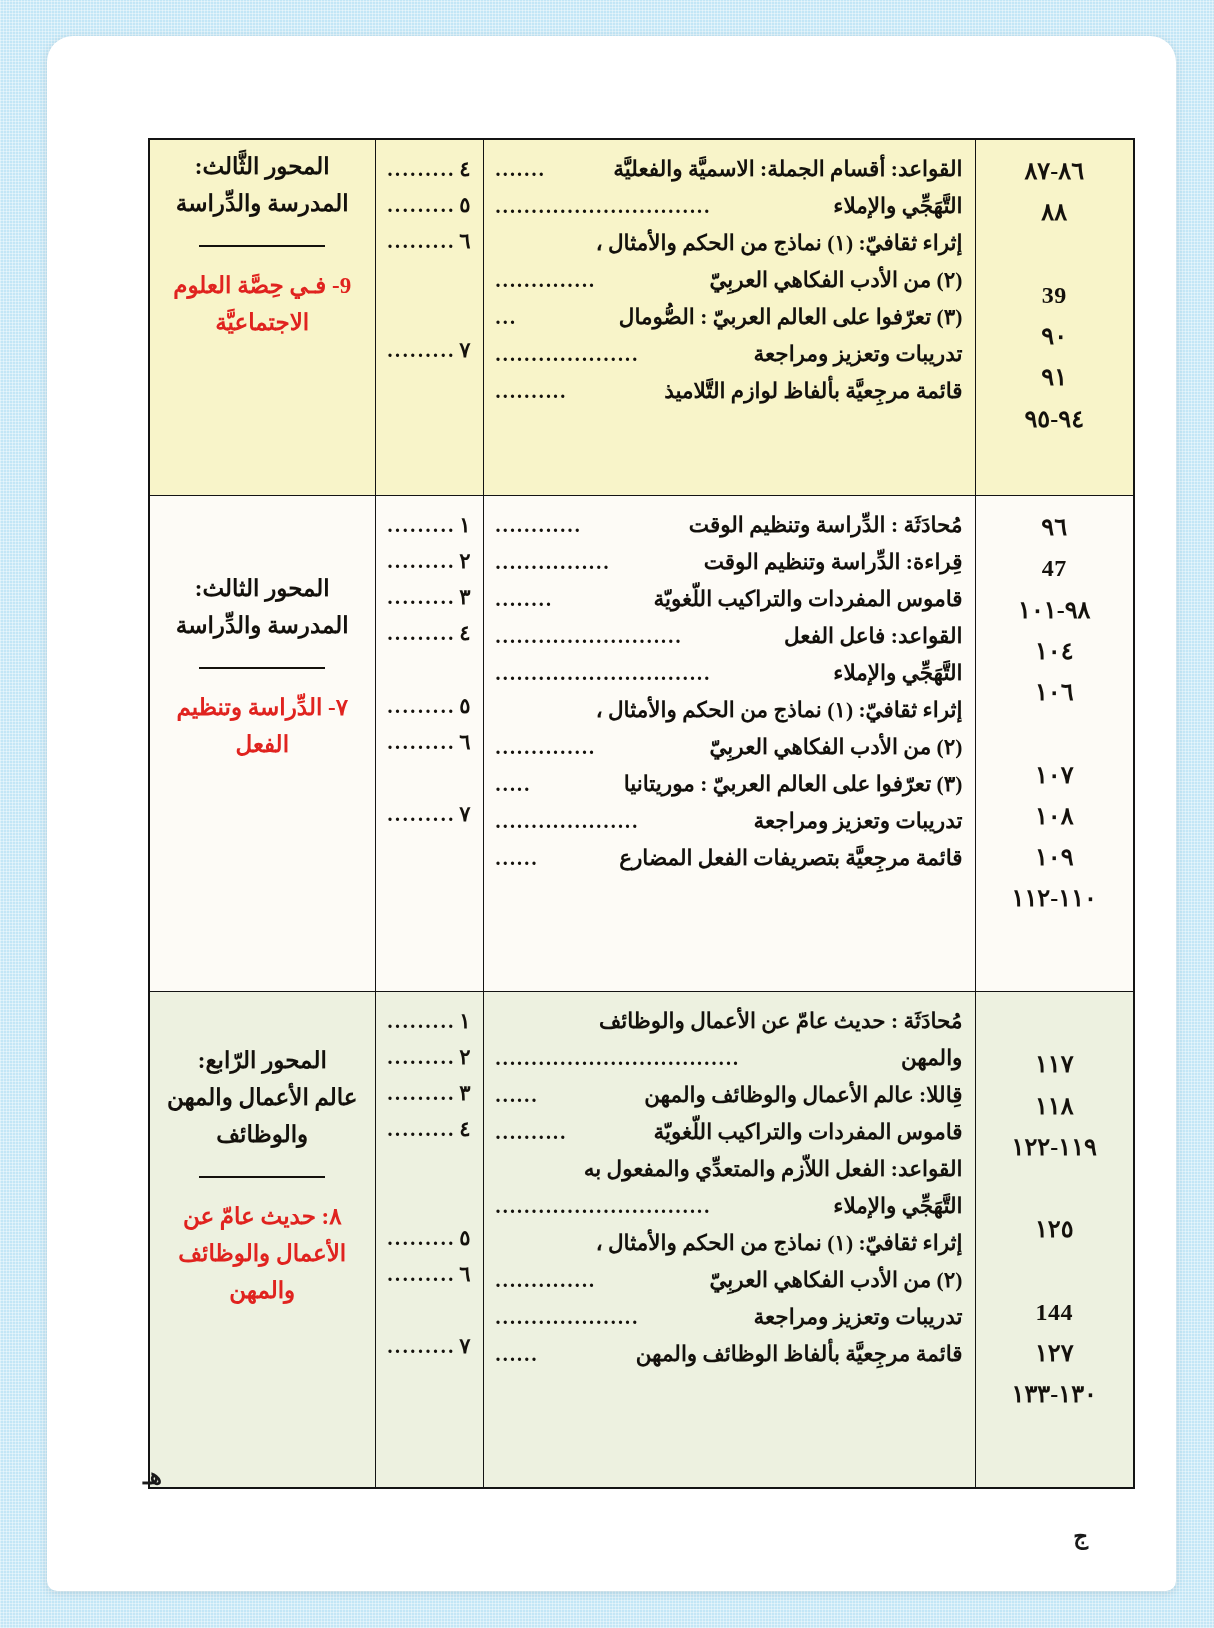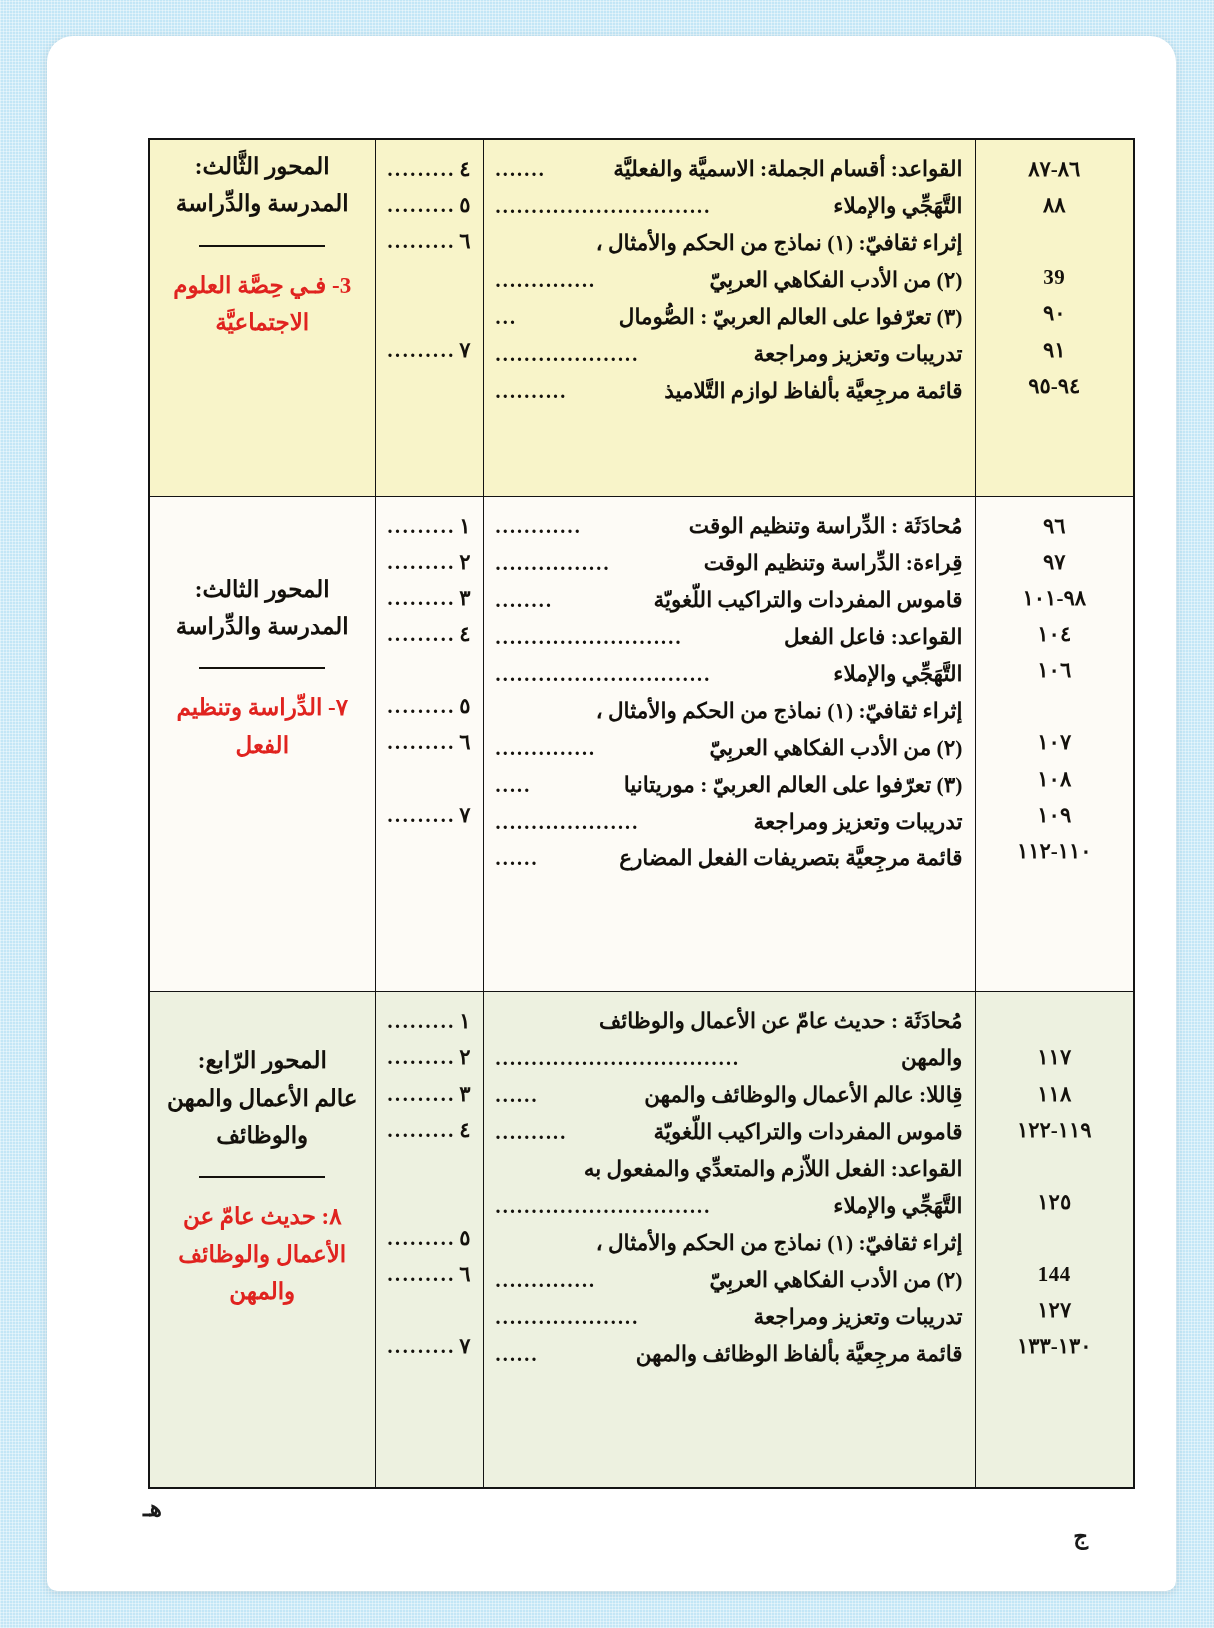--- a/index.html
+++ b/index.html
@@ -84,21 +84,21 @@
     color: #14110c;
     direction: ltr;
     text-align: left;
   }
   .line.nodots .dots { visibility: hidden; }
 
   .pages-cell .line {
     justify-content: center;
     display: block;
     text-align: center;
-    font-size: 21px;
+    font-size: 24px;
     letter-spacing: 0.5px;
   }
   .pages-cell .line.blank { color: transparent; }
 
   .num-cell .line {
     display: flex;
     justify-content: flex-start;
     font-size: 21px;
   }
   .num-cell .line .n { flex: 0 0 auto; }
@@ -135,21 +135,21 @@
   .axis-pad-top-2 { height: 72px; }
   .axis-pad-top-3 { height: 48px; }
 
   
   .folio {
     position: absolute;
     font-size: 23px;
     color: #1a1a1a;
     font-weight: 600;
   }
-  .folio-left  { left: 96px;  top: 1459px; }
+  .folio-left  { left: 96px;  top: 1427px; }
   .folio-right { right: 88px; top: 1487px; }
 </style>
 </head>
 <body>
 
 <div class="backdrop-texture"></div>
 
 <div class="page-sheet">
 
   <table class="toc-table">
@@ -238,31 +238,31 @@
           </td>
           <td class="axis-cell">
             <div class="cell-inner">
               <div class="axis-pad-top-1"></div>
               <div class="axis-title">
                 <div>المحور الثَّالث:</div>
                 <div>المدرسة والدِّراسة</div>
               </div>
               <div class="axis-rule"></div>
               <div class="axis-sub">
-                <div>3- فـي حِصَّة العلوم</div>
+                <div>9- فـي حِصَّة العلوم</div>
                 <div>الاجتماعيَّة</div>
               </div>
             </div>
           </td>
         </tr>
         <tr class="sec-white">
           <td class="pages-cell">
             <div class="cell-inner">
               <div class="line">٩٦</div>
-              <div class="line">٩٧</div>
+              <div class="line">47</div>
               <div class="line">٩٨-١٠١</div>
               <div class="line">١٠٤</div>
               <div class="line">١٠٦</div>
               <div class="line blank">&nbsp;</div>
               <div class="line">١٠٧</div>
               <div class="line">١٠٨</div>
               <div class="line">١٠٩</div>
               <div class="line">١١٠-١١٢</div>
             </div>
           </td>

